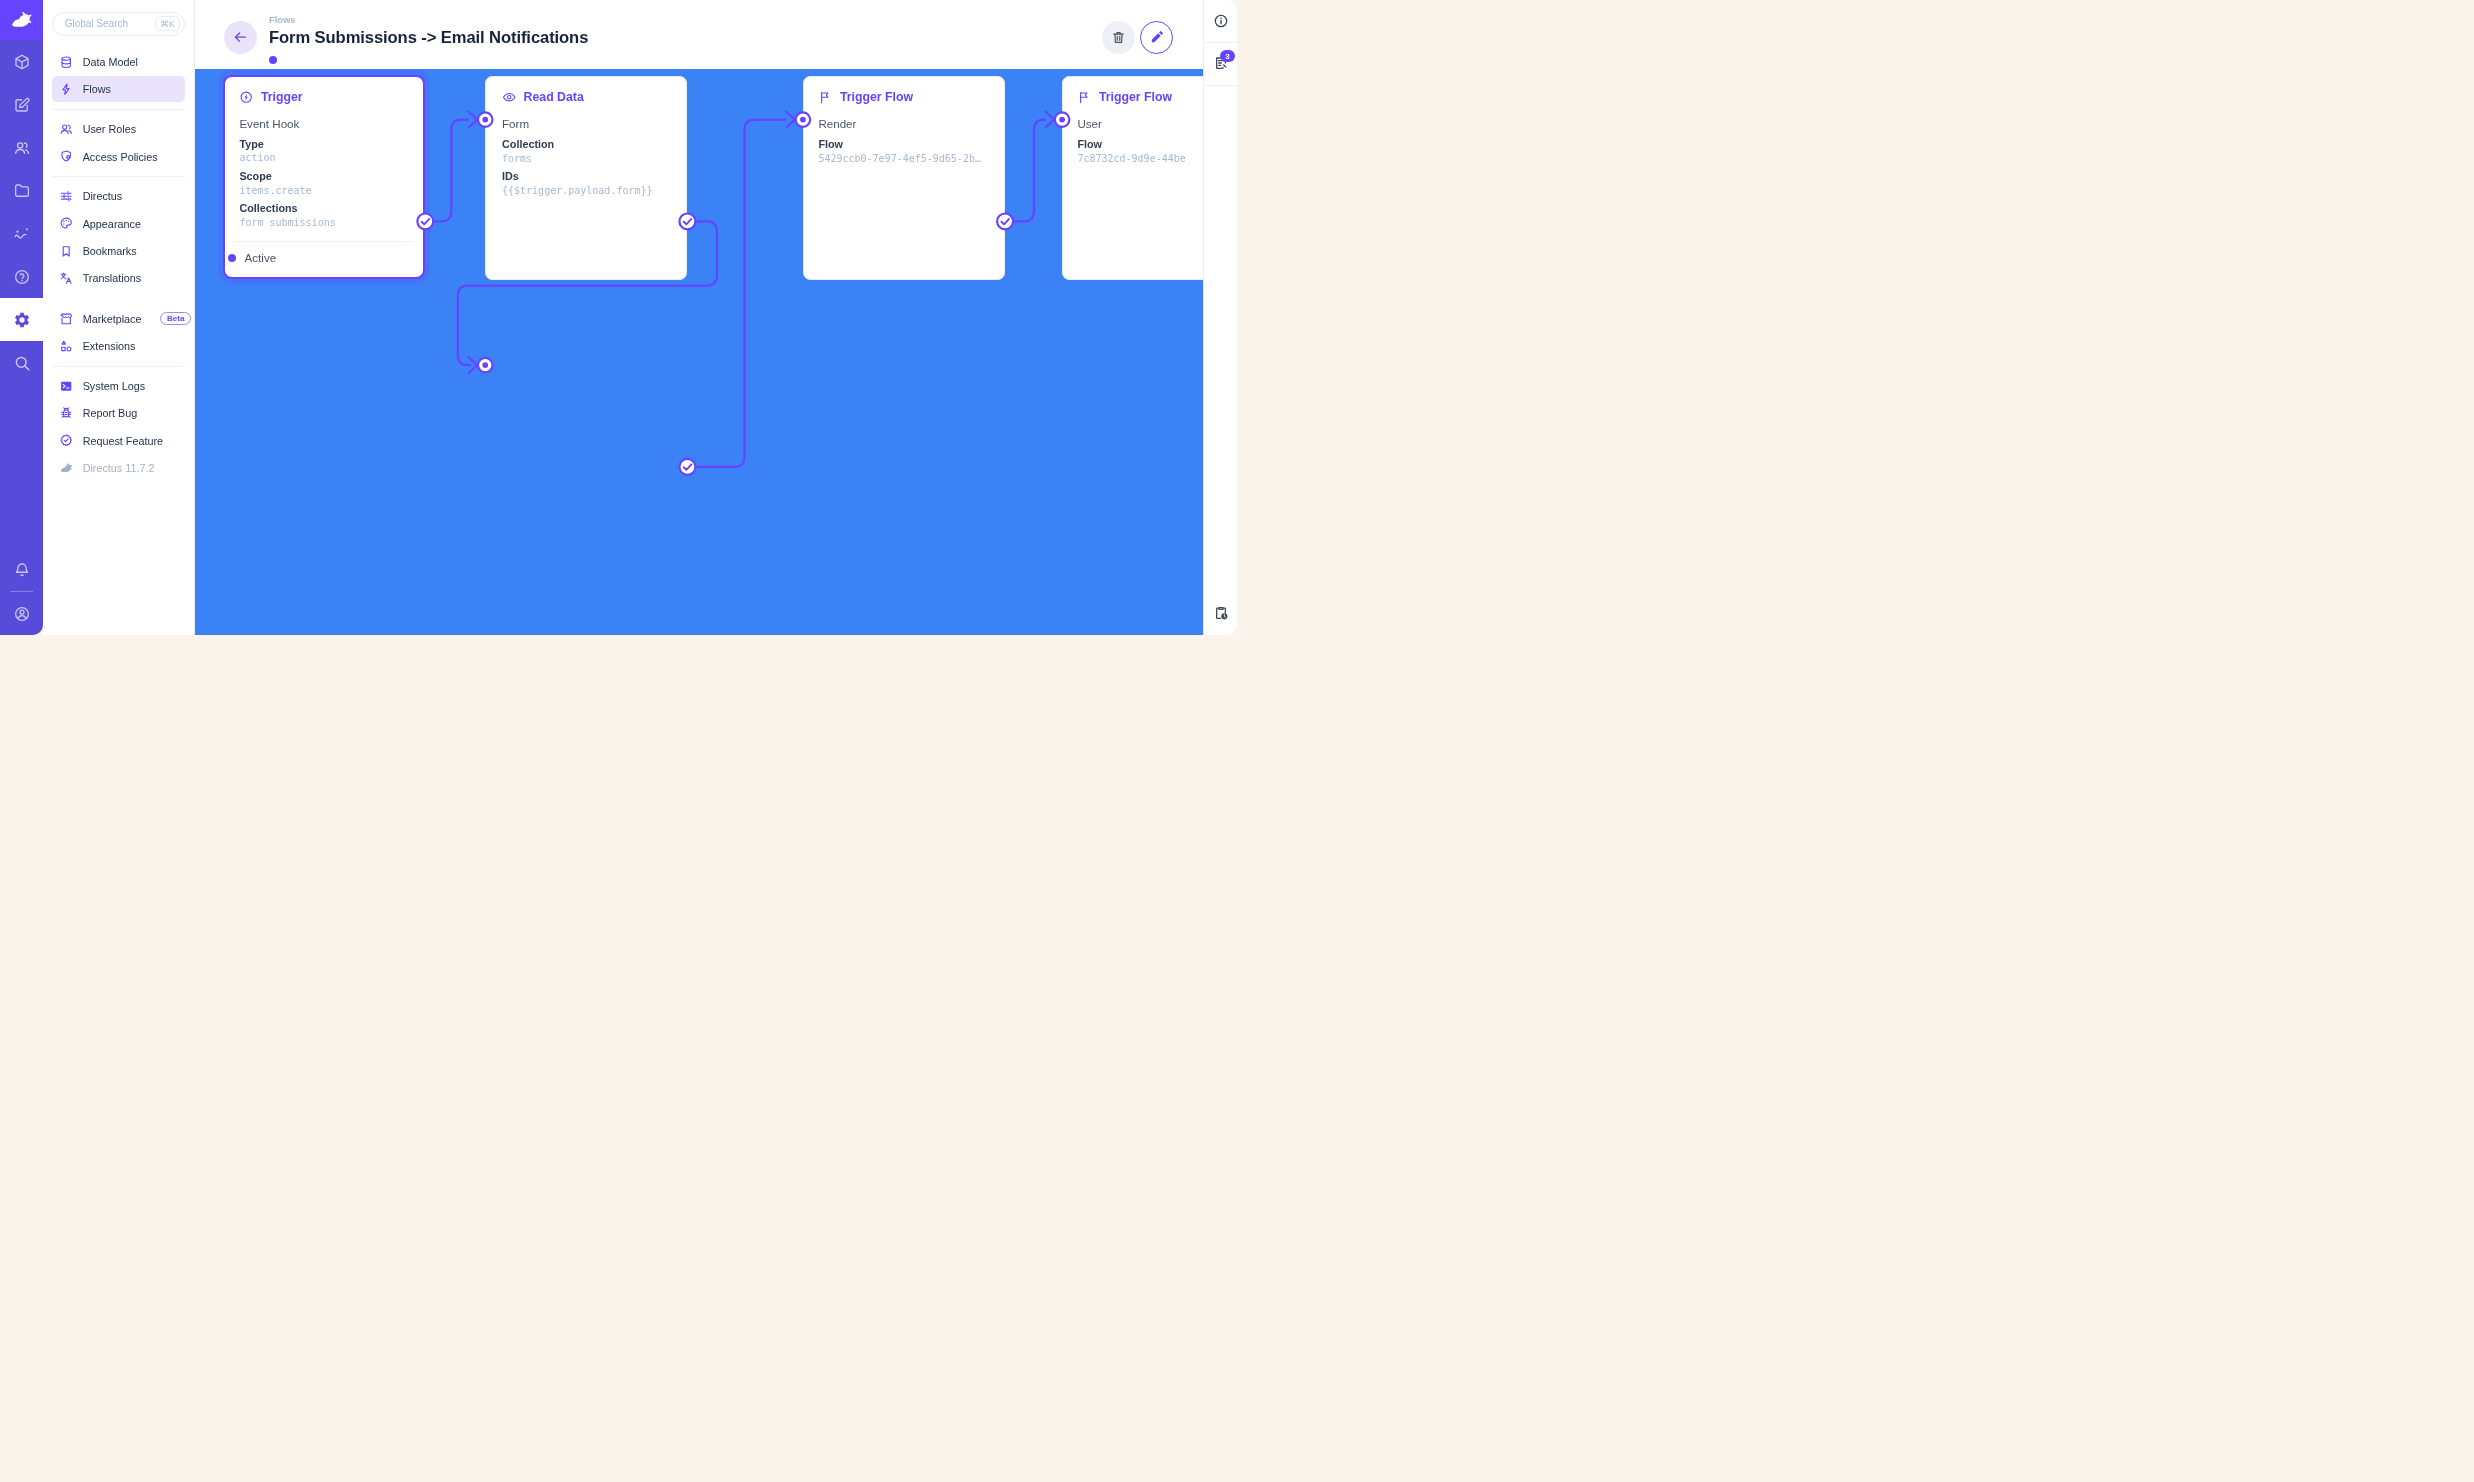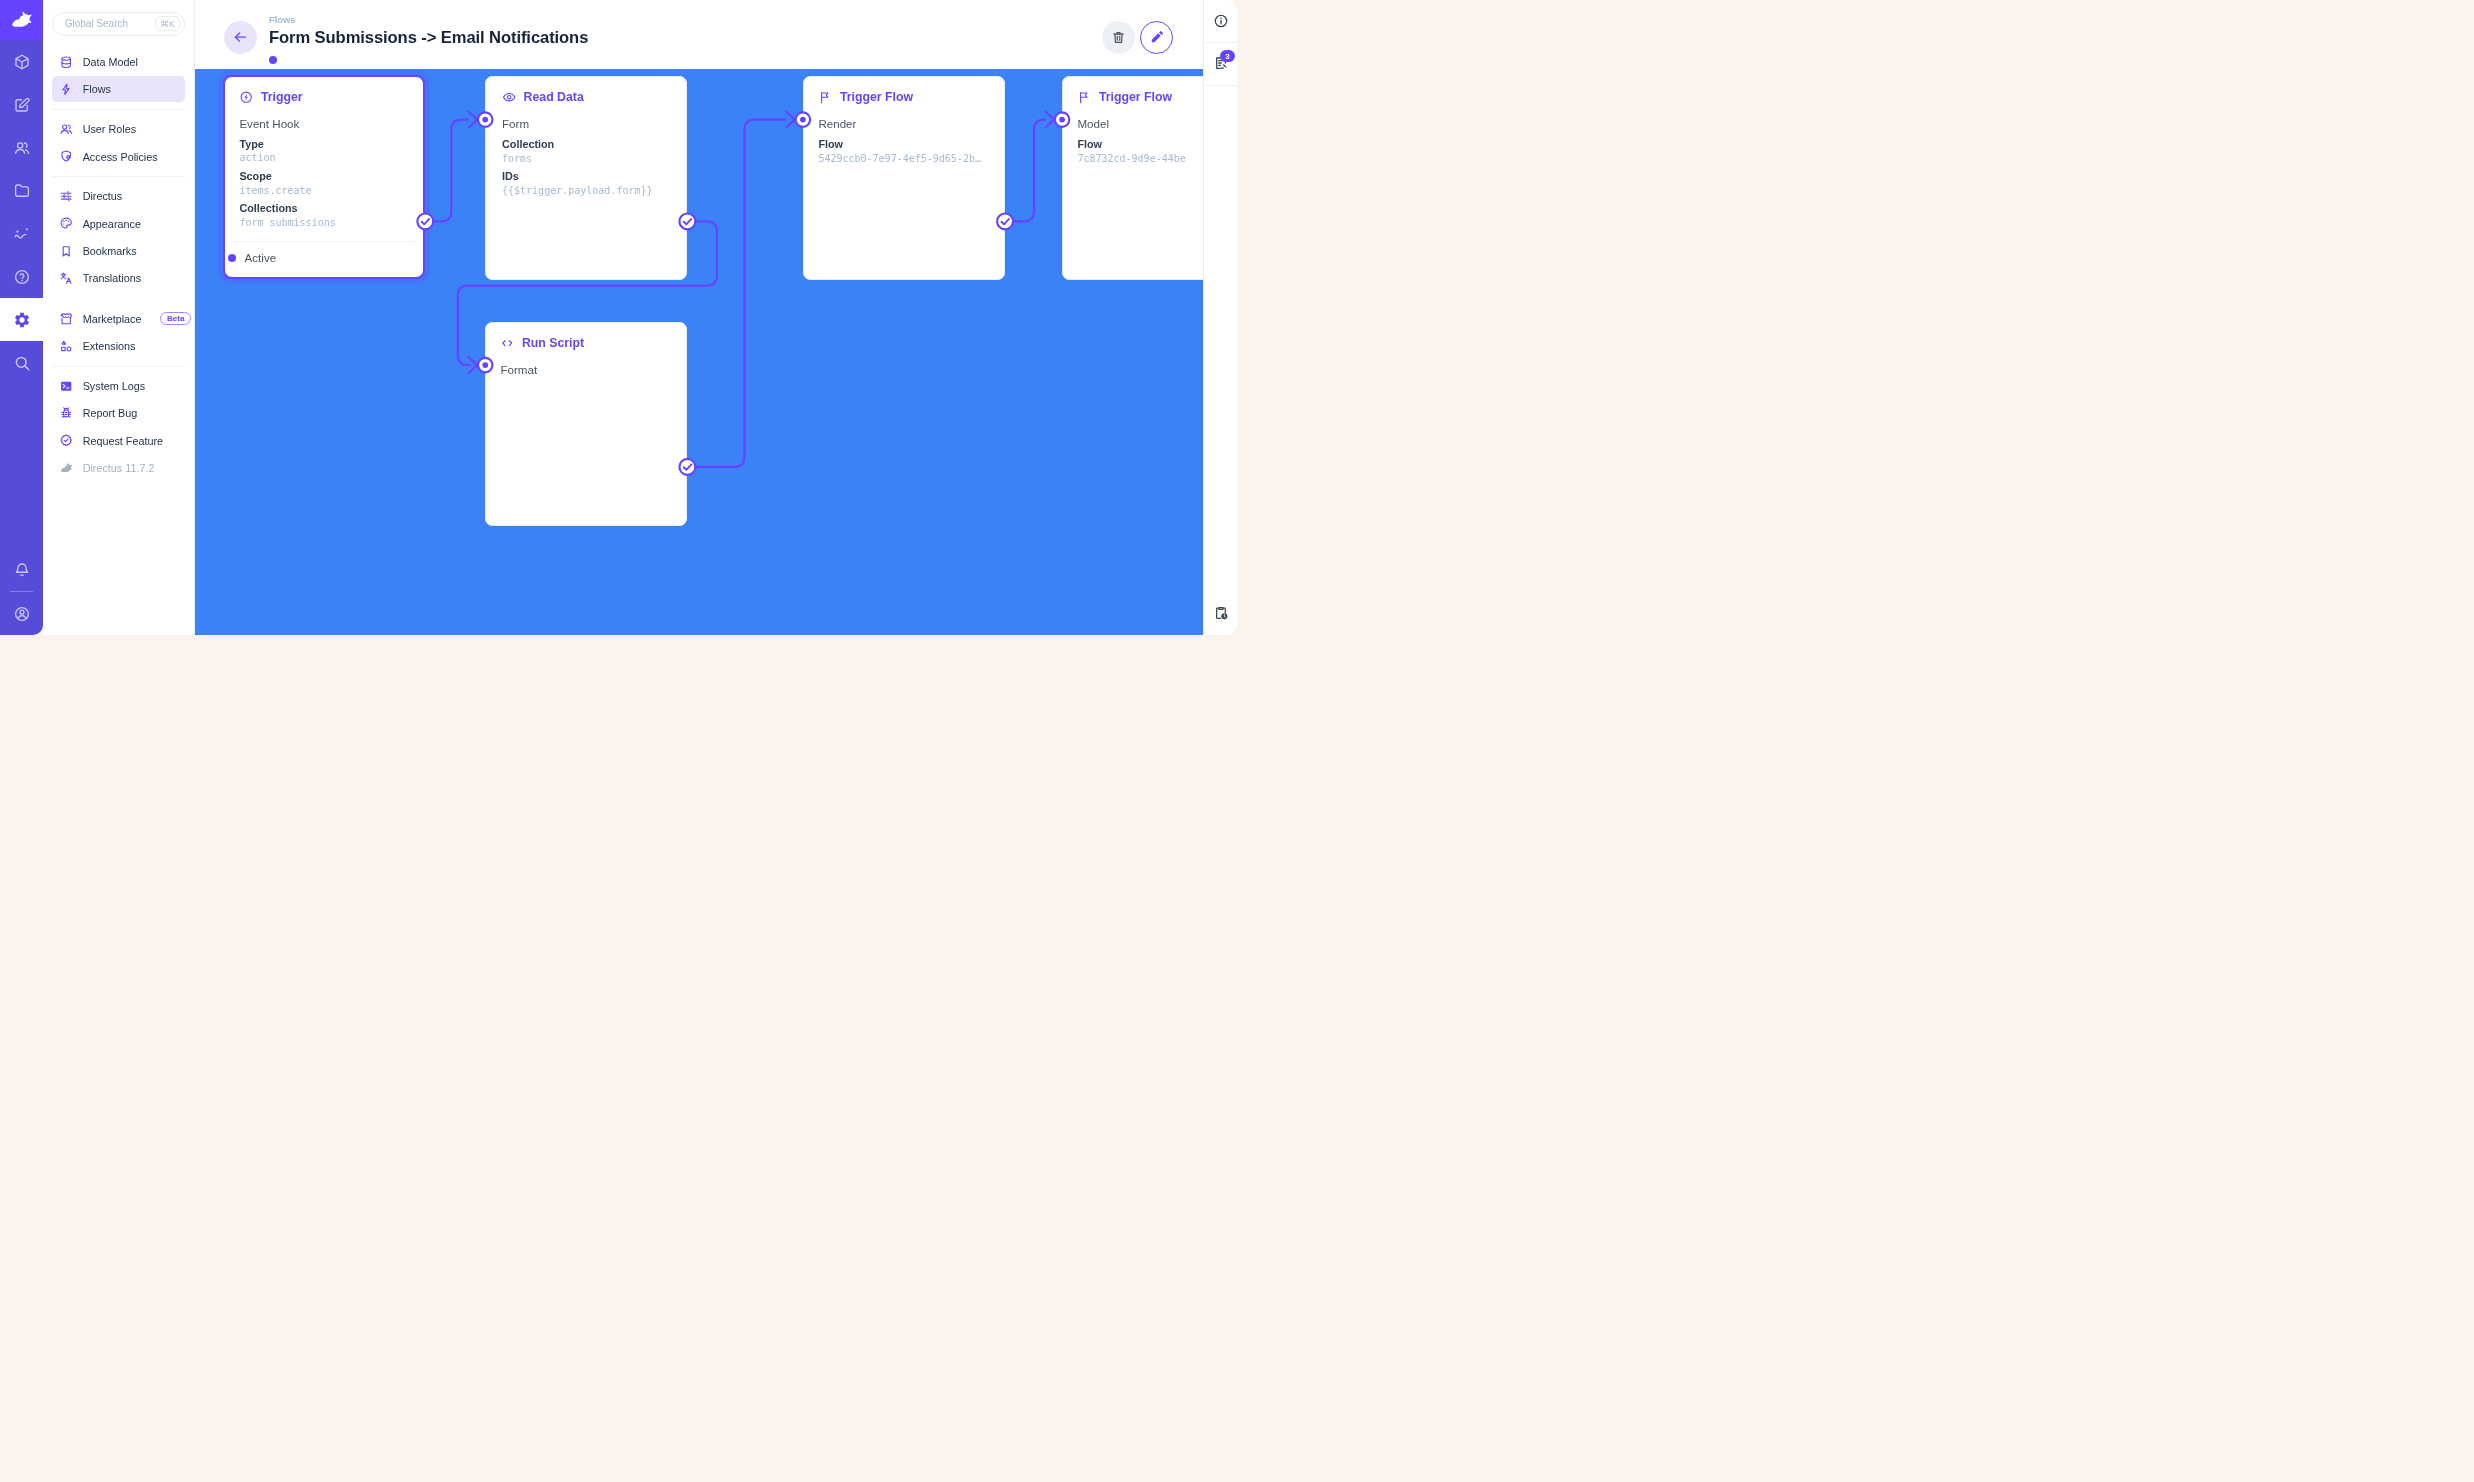--- a/index.html
+++ b/index.html
@@ -556,50 +556,41 @@
             </svg>
           <span>Read Data</span>
         </div>
         <div class="node-name">Form</div>
         <div class="f-label">Collection</div>
         <div class="f-value">forms</div>
         <div class="f-label">IDs</div>
         <div class="f-value">{{$trigger.payload.form}}</div>
       </div>
 
-      <div class="card" style="left:290px;top:253px;">
-        <div class="card-head">
-          <svg viewBox="0 0 20 20" width="14.4" height="14.4">
-              <use href="#i-code"></use>
-            </svg>
-          <span>Run Script</span>
-        </div>
-        <div class="node-name">Format</div>
-      </div>
 
       <div class="card" style="left:608px;top:7.2px;">
         <div class="card-head">
           <svg viewBox="0 0 20 20" width="14.4" height="14.4">
               <use href="#i-flag"></use>
             </svg>
           <span>Trigger Flow</span>
         </div>
         <div class="node-name">Render</div>
         <div class="f-label">Flow</div>
         <div class="f-value">5429ccb0-7e97-4ef5-9d65-2b…</div>
       </div>
 
       <div class="card" style="left:867px;top:7.2px;">
         <div class="card-head">
           <svg viewBox="0 0 20 20" width="14.4" height="14.4">
               <use href="#i-flag"></use>
             </svg>
           <span>Trigger Flow</span>
         </div>
-        <div class="node-name">Model</div>
+        <div class="node-name">User</div>
         <div class="f-label">Flow</div>
         <div class="f-value">7c8732cd-9d9e-44be</div>
       </div>
 
       <svg class="layer ports" width="1005" height="668" style="z-index:3;" viewBox="0 0 1392 925">
         <g stroke="#6644ff" stroke-width="3" fill="#fff">
           <g>
             <circle cx="319" cy="211" r="11"></circle>
             <path d="M314,211.5 L317.5,215 L324.5,207.5" fill="none" stroke-linecap="round" stroke-linejoin="round" stroke-width="2.6"></path>
           </g>

